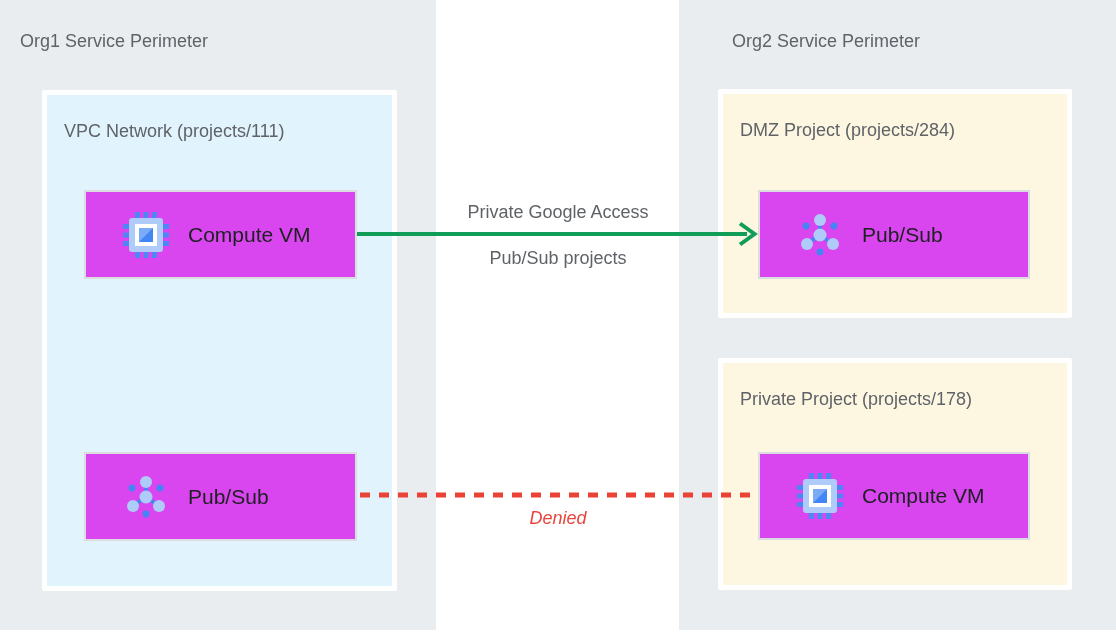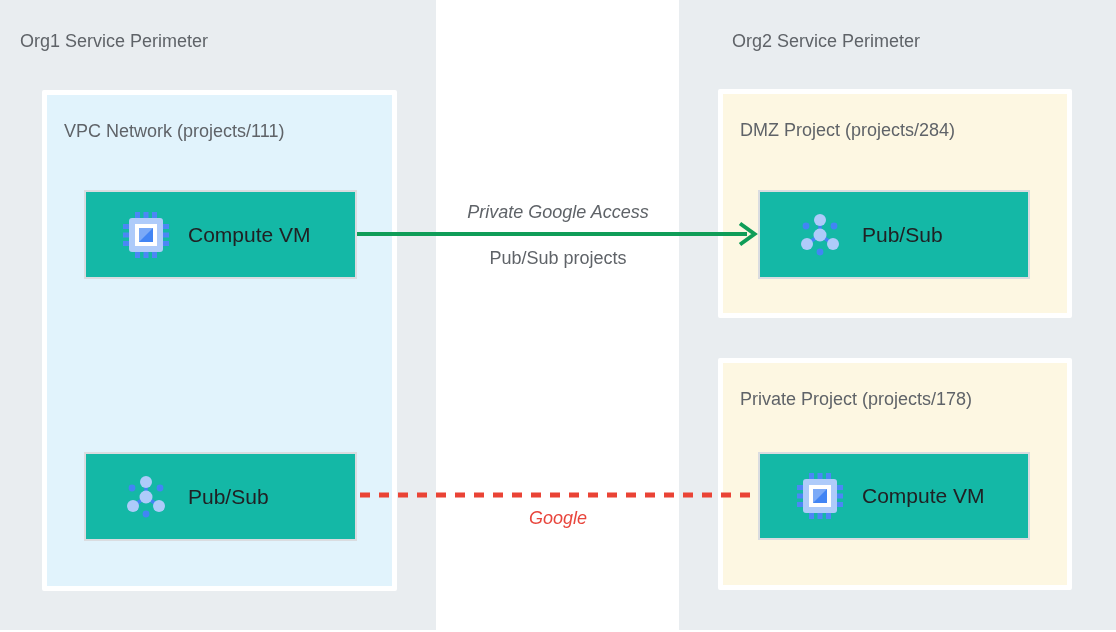--- a/index.html
+++ b/index.html
@@ -16,34 +16,34 @@
   .container-box{
     position:absolute;border:5px solid #ffffff;border-radius:2px;box-sizing:border-box;
   }
   .vpc-box{left:42px;top:90px;width:355px;height:501px;background:#e1f3fc;}
   .dmz-box{left:718px;top:89px;width:354px;height:229px;background:#fdf7e2;}
   .private-box{left:718px;top:358px;width:354px;height:232px;background:#fdf7e2;}
   .container-title{
     position:absolute;left:17px;top:26px;font-size:18px;color:#5f6368;white-space:nowrap;
   }
   .node{
-    position:absolute;background:#14b8a6;border:2px solid #dadce0;box-sizing:border-box;
+    position:absolute;background:#d946ef;border:2px solid #dadce0;box-sizing:border-box;
     display:flex;align-items:center;padding-left:36px;gap:18px;
   }
   .node-label{font-size:21px;color:#202124;white-space:nowrap;}
   .node-cvm-left{left:84px;top:190px;width:273px;height:89px;}
   .node-ps-left{left:84px;top:452px;width:273px;height:89px;}
   .node-ps-right{left:758px;top:190px;width:272px;height:89px;}
   .node-cvm-right{left:758px;top:452px;width:272px;height:88px;}
   .icon-wrap{width:48px;height:48px;flex:0 0 48px;}
   .mid-label{
     position:absolute;left:437px;width:242px;text-align:center;font-size:18px;
     color:#5f6368;white-space:nowrap;
   }
-  .mid-label.italic{font-style:italic;}
+  .mid-label.italic{}
   .lbl-pga{top:202px;}
   .lbl-subscribe{top:248px;}
   .lbl-denied{top:508px;color:#e8453c;font-style:italic;}
   .arrow-layer{position:absolute;left:0;top:0;width:1116px;height:632px;pointer-events:none;}
 </style>
 </head>
 <body>
 
 <div class="panel panel-left"></div>
 <div class="panel panel-right"></div>
@@ -160,13 +160,13 @@
     <line x1="357" y1="234" x2="747" y2="234" stroke="#0f9d58" stroke-width="4"></line>
     <path d="M 740 223.5 L 754.5 234 L 740 244.5" fill="none" stroke="#0f9d58" stroke-width="4" stroke-linejoin="miter"></path>
   </g>
   <g>
     <line x1="360" y1="495" x2="757" y2="495" stroke="#ea4335" stroke-width="5" stroke-dasharray="10 9"></line>
   </g>
 </svg>
 
 <div class="mid-label italic lbl-pga">Private Google Access</div>
 <div class="mid-label lbl-subscribe">Pub/Sub projects</div>
-<div class="mid-label lbl-denied">Google</div>
+<div class="mid-label lbl-denied">Denied</div>
 
 </body></html>

